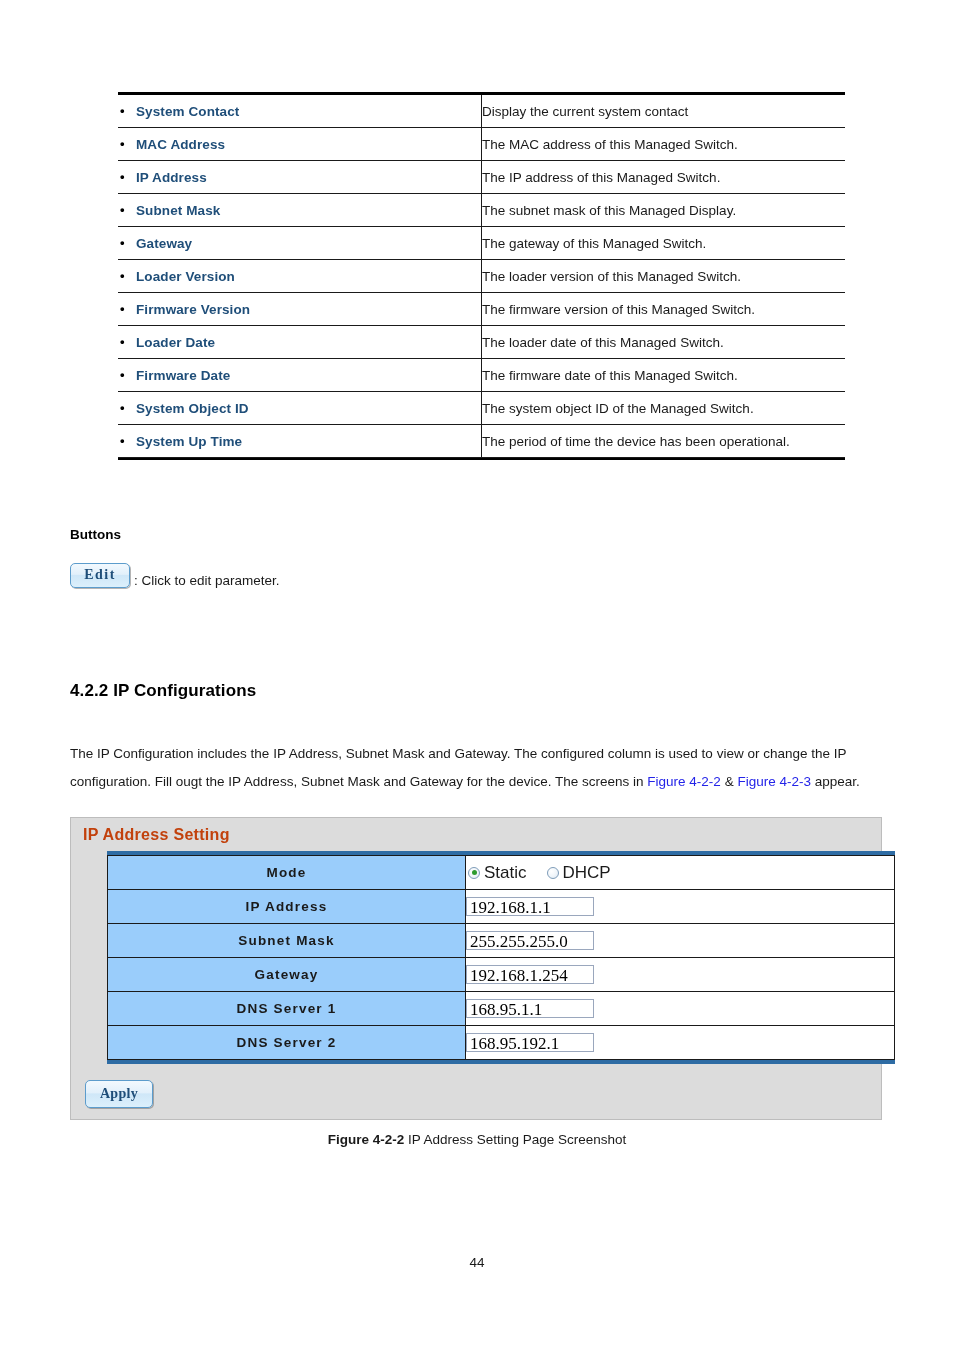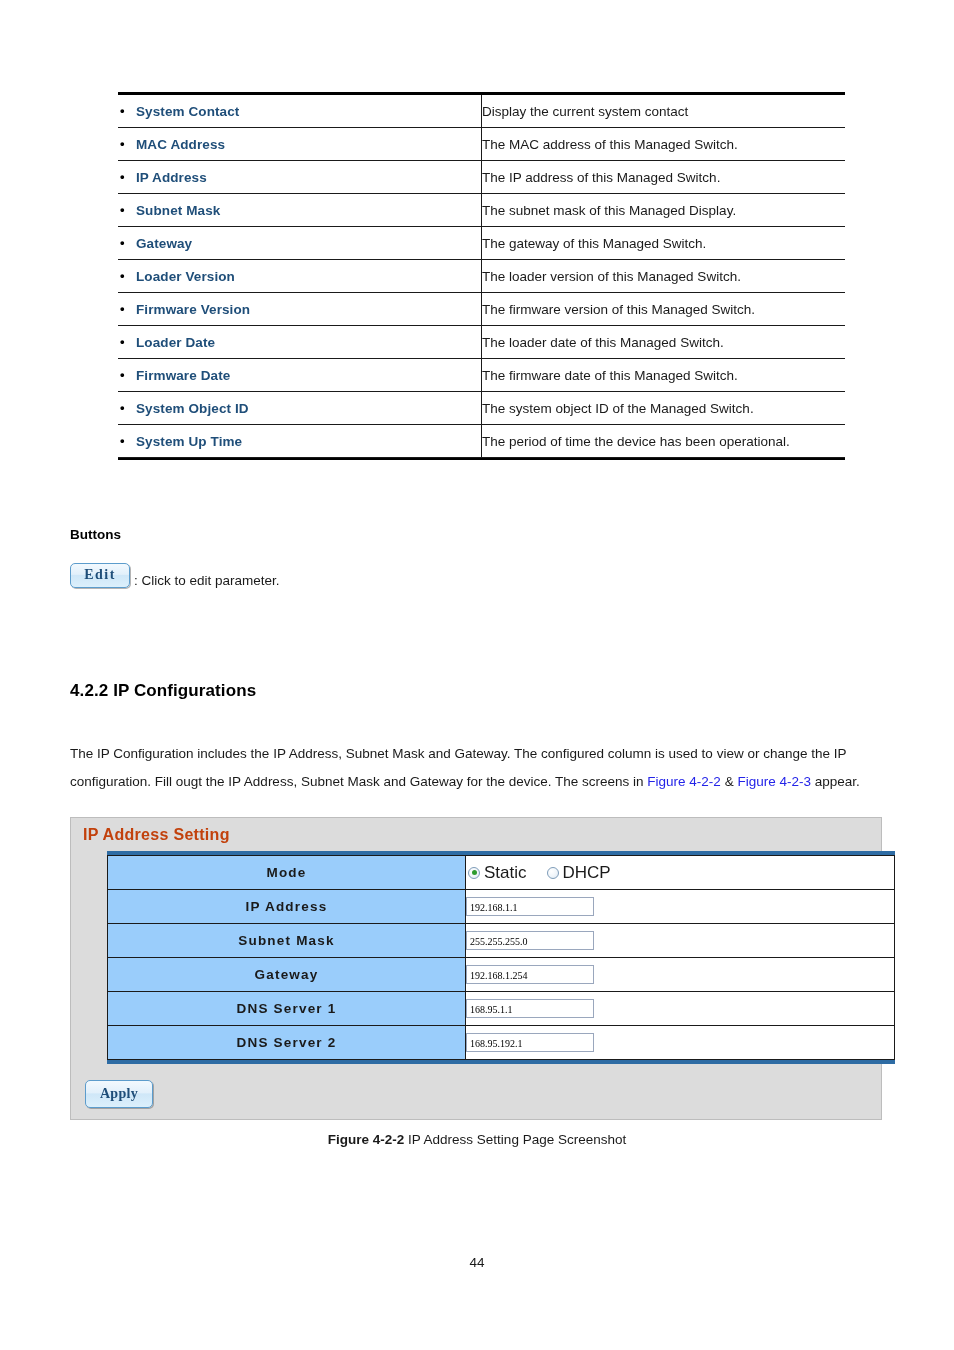--- a/index.html
+++ b/index.html
@@ -203,21 +203,21 @@
     padding-left: 6px;
   }
   .txtbox {
     display: inline-block;
     width: 128px;
     height: 19px;
     line-height: 19px;
     border: 1px solid #9aa7bd;
     background: #ffffff;
     font-family: "Liberation Serif", serif;
-    font-size: 10px;
+    font-size: 17px;
     color: #000;
     padding-left: 3px;
     box-sizing: border-box;
     vertical-align: middle;
   }
   .radio-group {
     display: flex;
     align-items: center;
     gap: 4px;
     font-family: "Liberation Sans", sans-serif;

